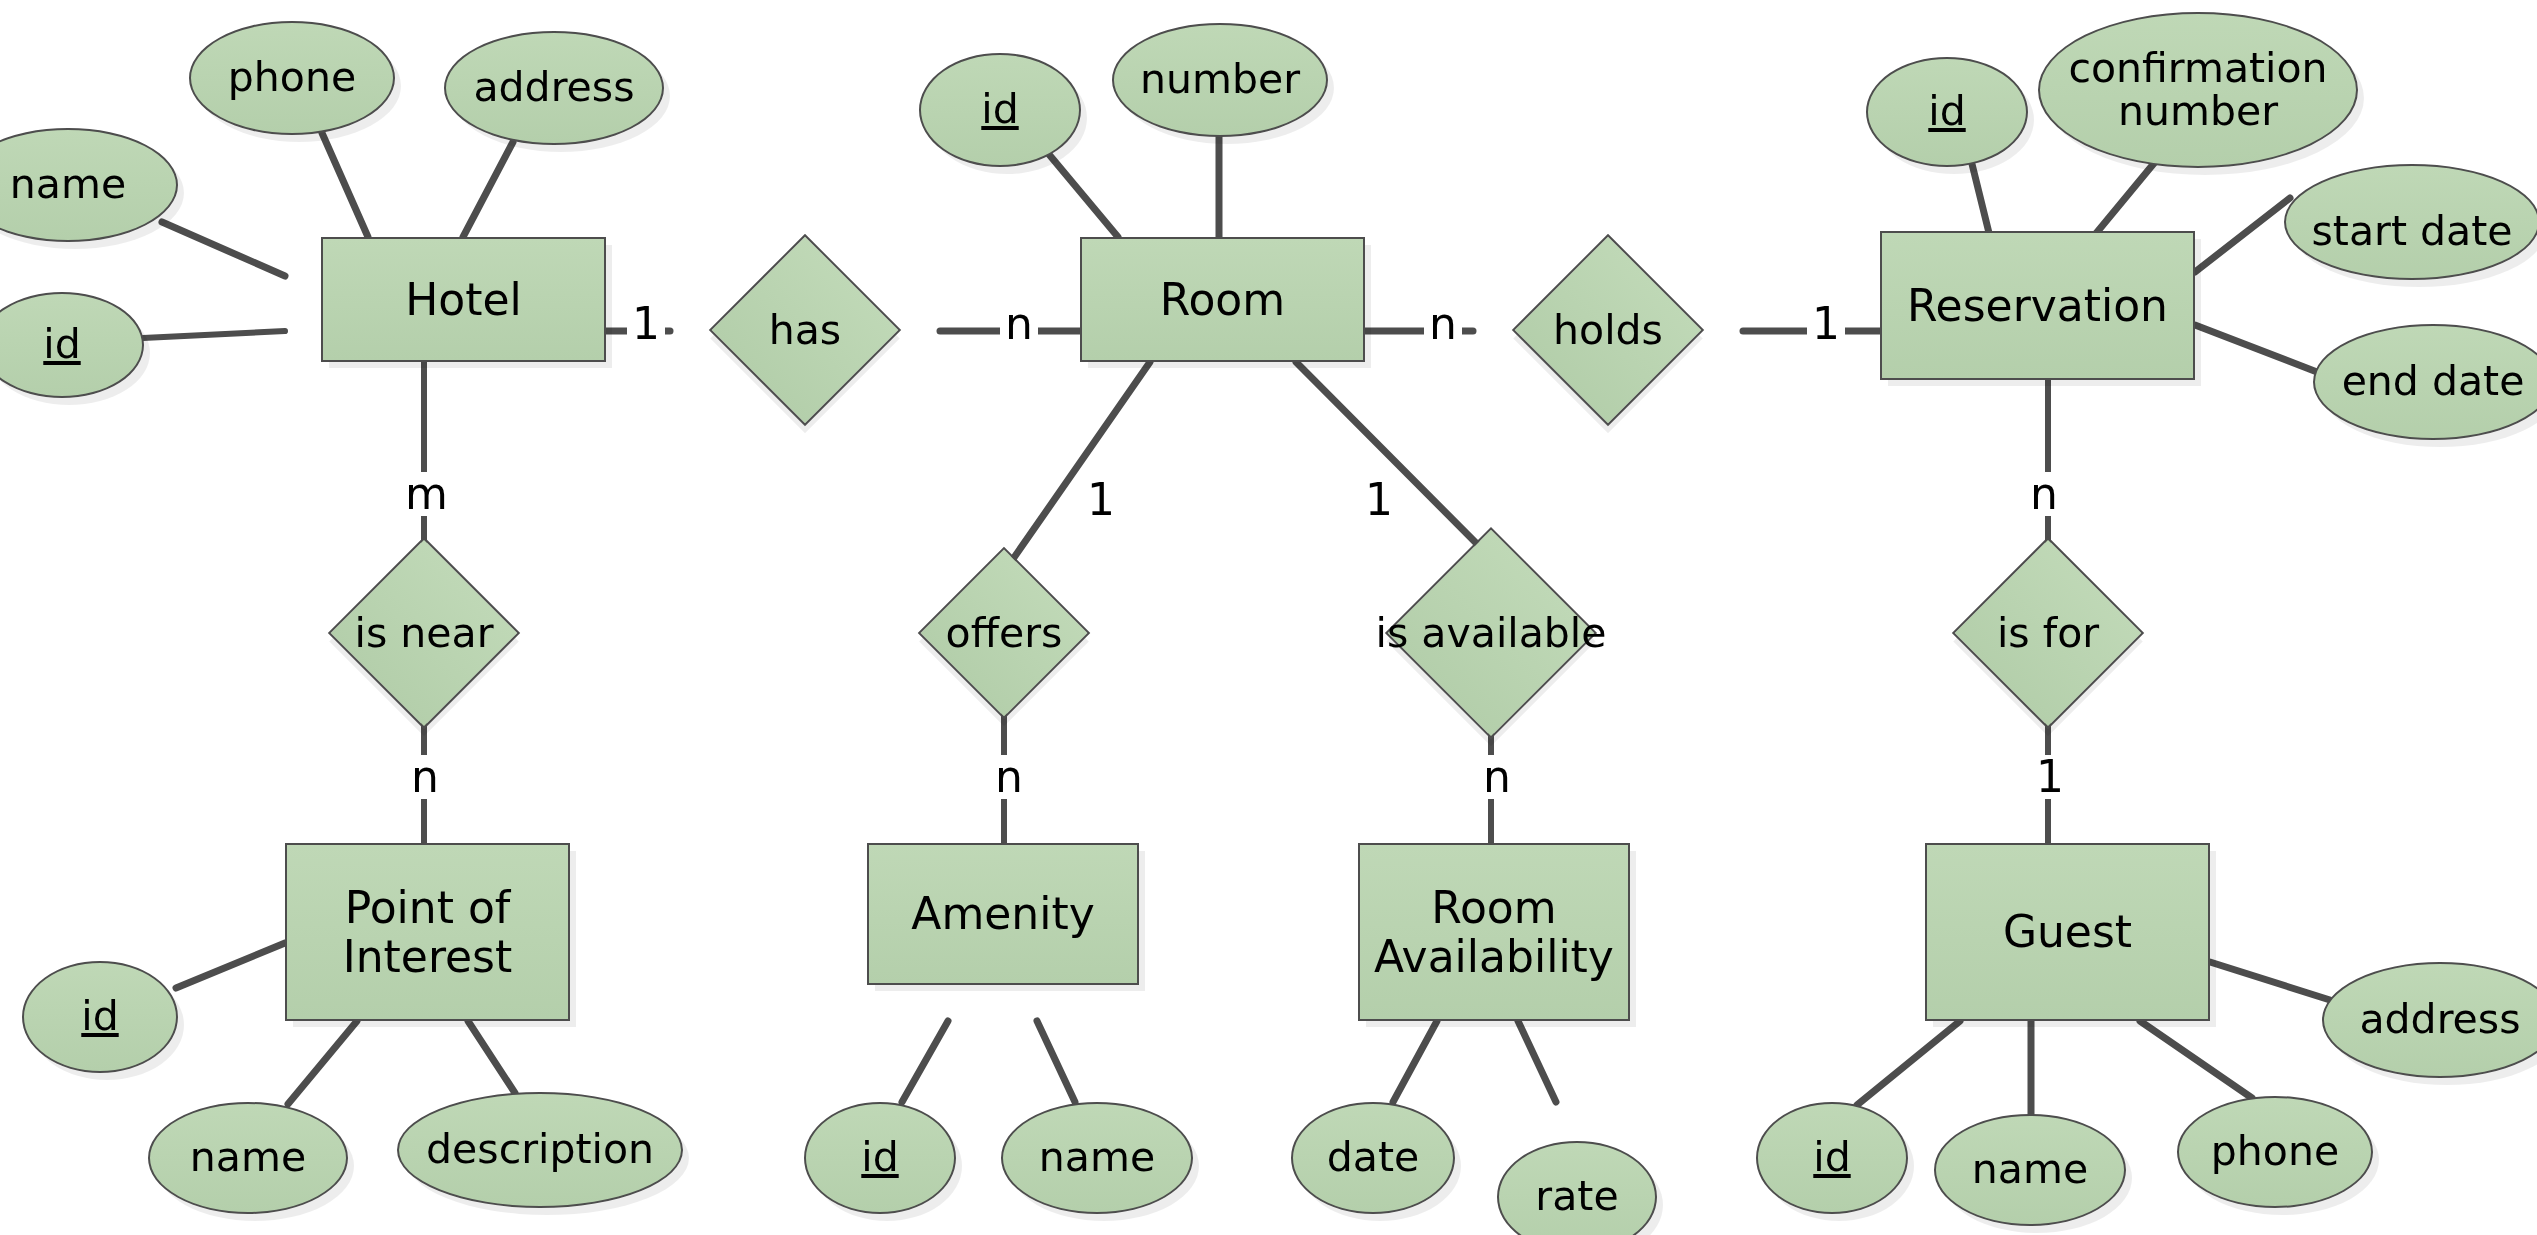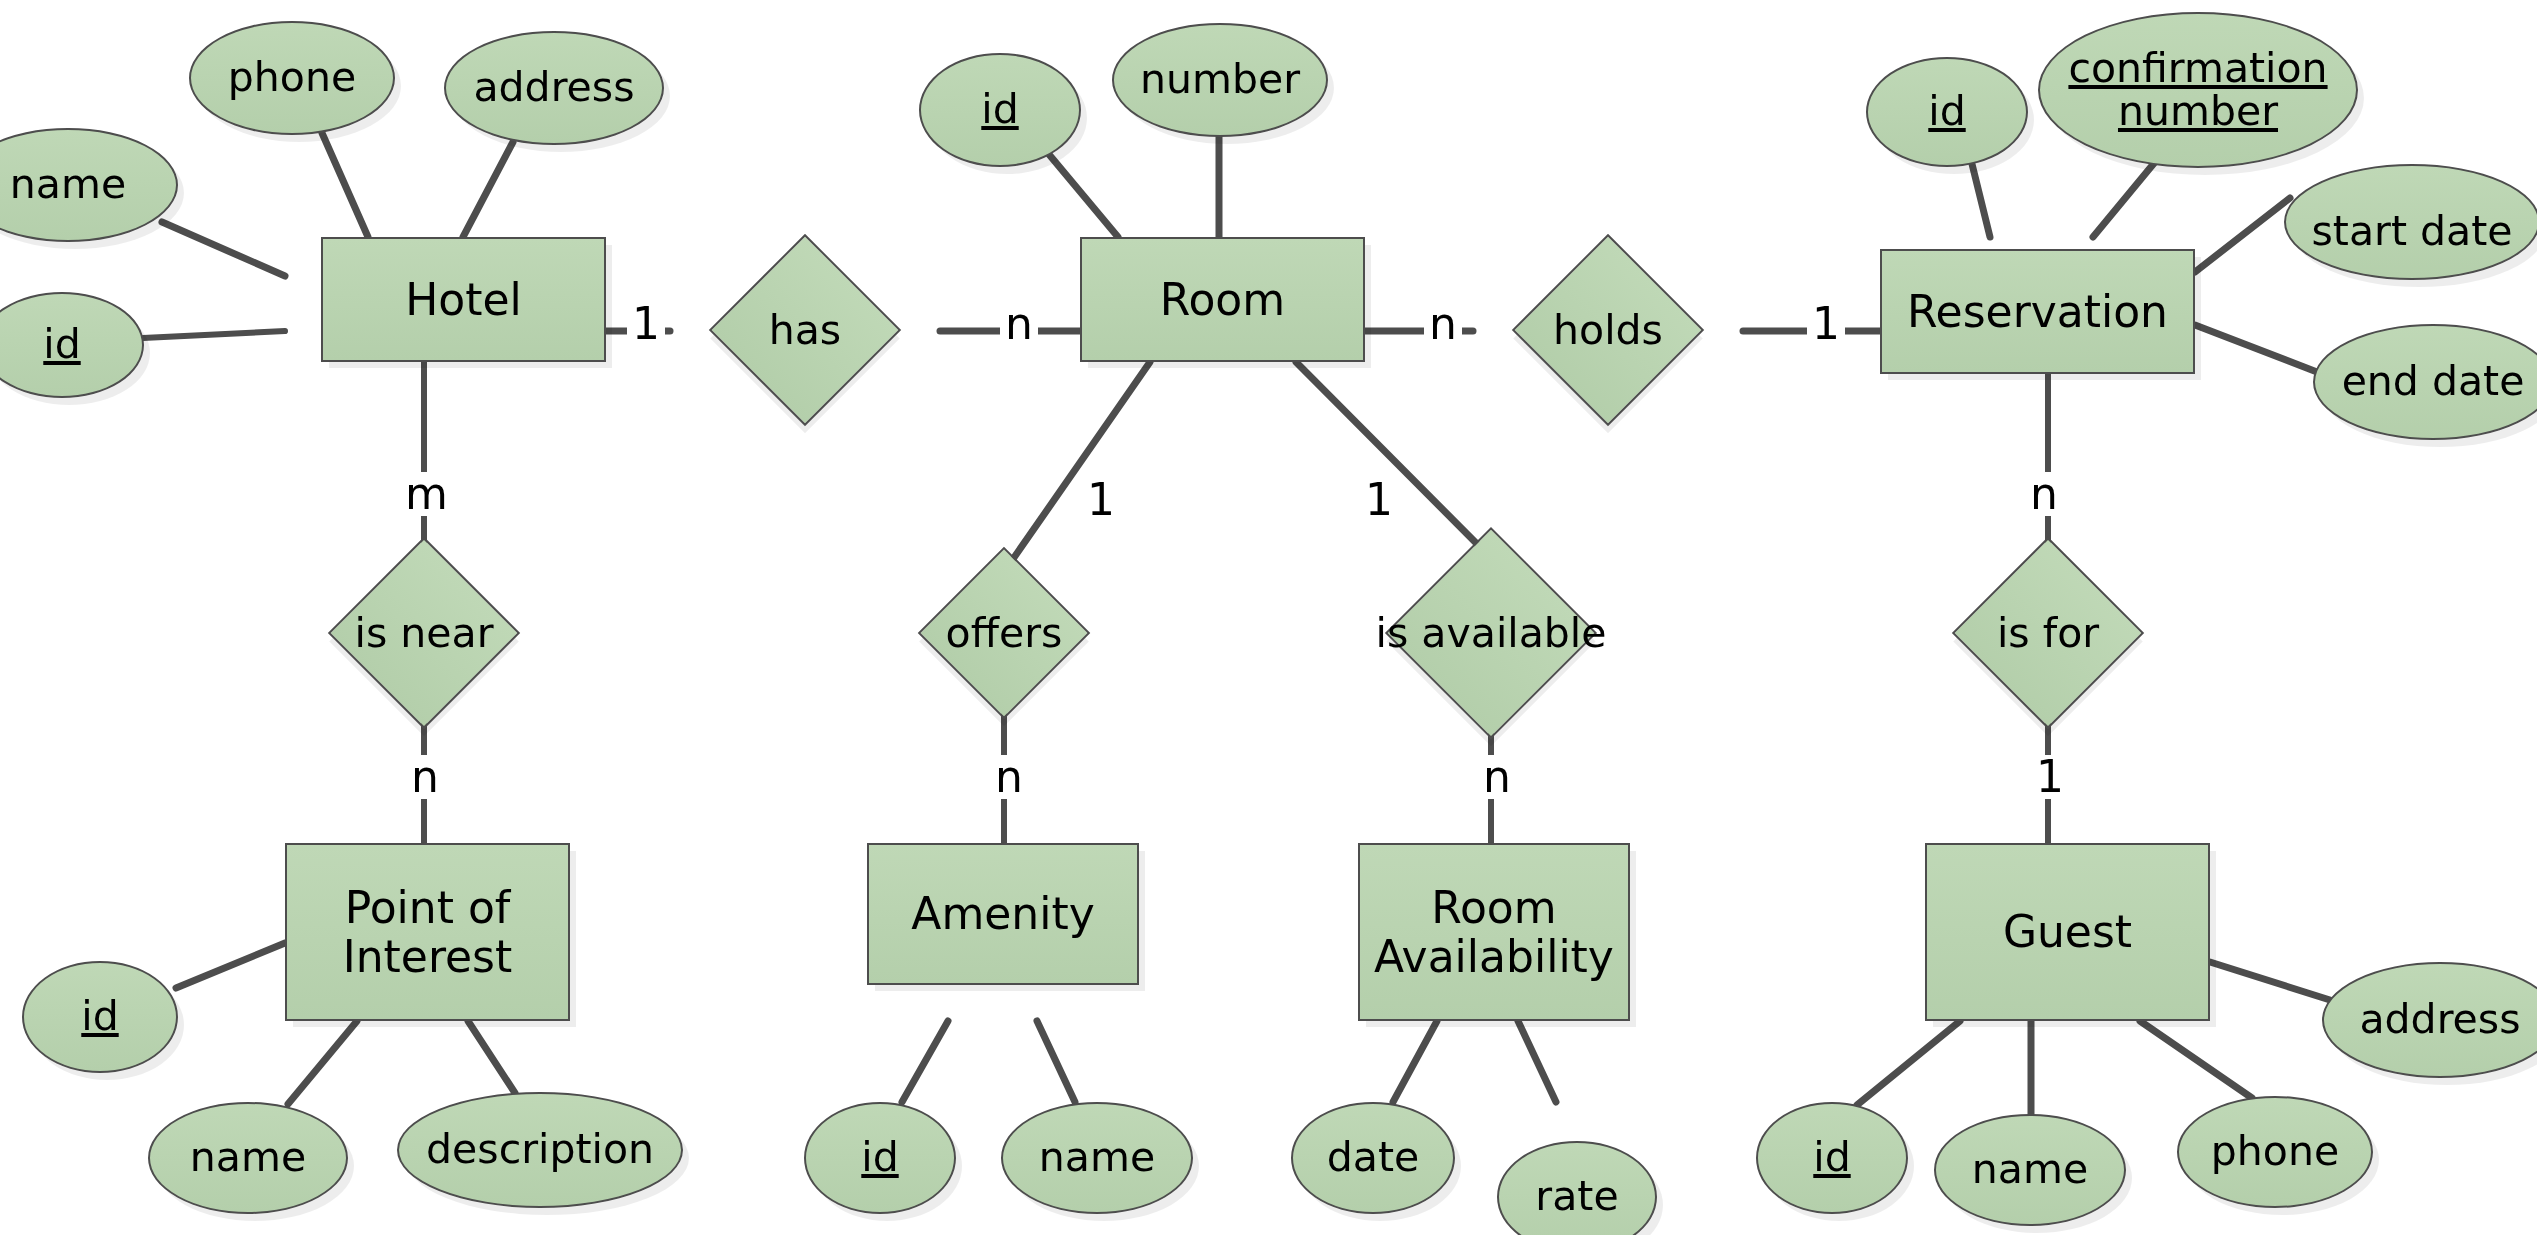--- a/index.html
+++ b/index.html
@@ -122,21 +122,21 @@
       <line x1="2031" y1="1114" x2="2031" y2="1021" stroke="#4d4d4d" stroke-width="7" stroke-linecap="round"></line>
       <line x1="2252" y1="1098" x2="2140" y2="1021" stroke="#4d4d4d" stroke-width="7" stroke-linecap="round"></line>
       <line x1="2330" y1="1000" x2="2210" y2="962" stroke="#4d4d4d" stroke-width="7" stroke-linecap="round"></line>
     </svg>
 <div class="node entity" style="left: 285px; top: 237px; width: 285px; height: 125px; margin-left: 36px;">
       <span style="white-space: pre-line;">Hotel</span>
     </div>
     <div class="node entity" style="left: 1080px; top: 237px; width: 285px; height: 125px;">
       <span style="white-space: pre-line;">Room</span>
     </div>
-    <div class="node entity" style="left: 1880px; top: 249px; width: 315px; height: 125px; justify-content: center;">
+    <div class="node entity" style="left: 1880px; top: 231px; width: 315px; height: 149px; justify-content: center;">
       <span style="white-space: pre-line;">Reservation</span>
     </div>
     <div class="node entity" style="left: 285px; top: 843px; width: 285px; height: 178px;">
       <span style="white-space: pre-line;">Point of
 Interest</span>
     </div>
     <div class="node entity" style="left: 867px; top: 843px; width: 272px; height: 142px;">
       <span style="white-space: pre-line;">Amenity</span>
     </div>
     <div class="node entity" style="left: 1358px; top: 843px; width: 272px; height: 178px;">
@@ -160,21 +160,21 @@
     </div>
     <div class="node attribute key" style="left: 919px; top: 53px; width: 162px; height: 114px;">
       <span style="white-space: pre-line;">id</span>
     </div>
     <div class="node attribute" style="left: 1112px; top: 23px; width: 216px; height: 114px;">
       <span style="white-space: pre-line;">number</span>
     </div>
     <div class="node attribute key" style="left: 1866px; top: 57px; width: 162px; height: 110px;">
       <span style="white-space: pre-line;">id</span>
     </div>
-    <div class="node attribute" style="left: 2038px; top: 12px; width: 320px; height: 156px; text-decoration: underline;">
+    <div class="node attribute" style="left: 2038px; top: 12px; width: 320px; height: 156px;">
       <span style="white-space: pre-line;">confirmation
 number</span>
     </div>
     <div class="node attribute" style="left: 2284px; top: 164px; width: 256px; height: 116px;">
       <span style="white-space: pre-line; margin-top: 20px;">start date</span>
     </div>
     <div class="node attribute" style="left: 2313px; top: 324px; width: 240px; height: 116px;">
       <span style="white-space: pre-line;">end date</span>
     </div>
     <div class="node attribute key" style="left: 22px; top: 961px; width: 156px; height: 112px;">

